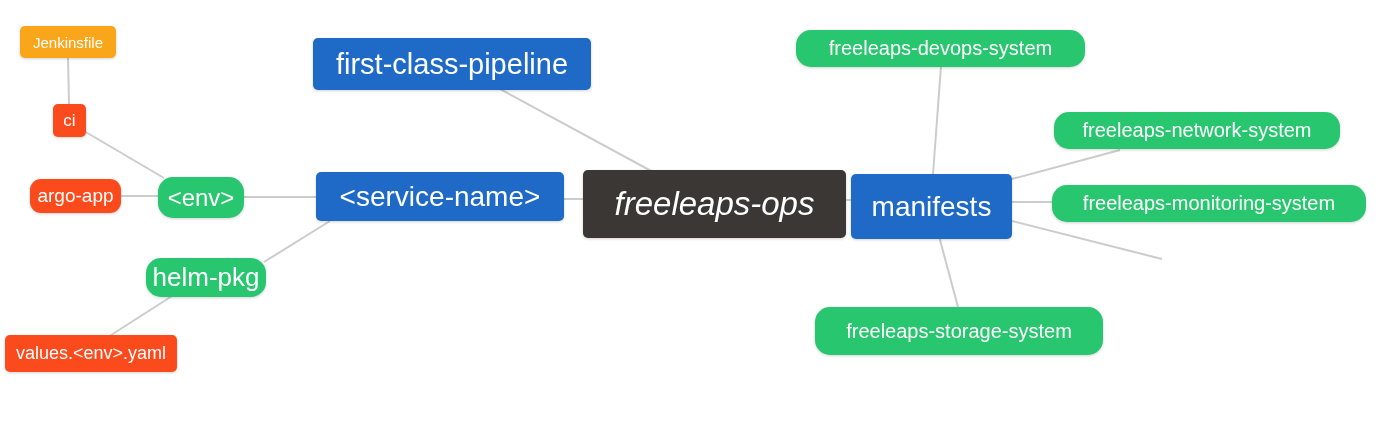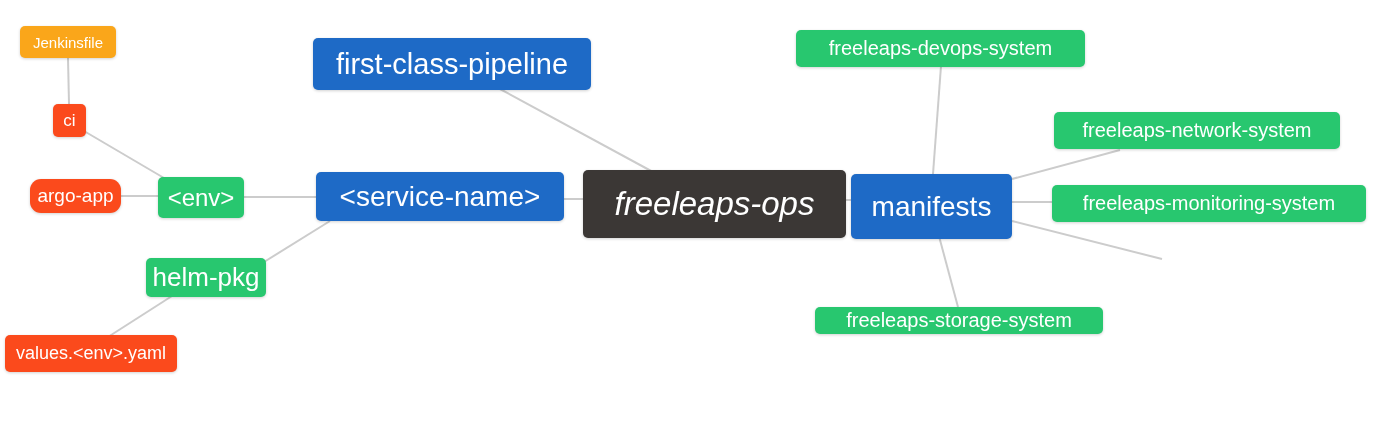--- a/index.html
+++ b/index.html
@@ -34,21 +34,21 @@
     align-items: center;
     justify-content: center;
     white-space: nowrap;
     color: #ffffff;
     border-radius: 5px;
     box-shadow: 0 1px 3px rgba(0,0,0,0.18);
     cursor: pointer;
     user-select: none;
   }
   .c-blue   { background: #1e6ac6; }
-  .c-green  { background: #28c76f; }
+  .c-green  { background: #28c76f; border-radius: 15px; }
   .c-orange { background: #faa61a; }
   .c-red    { background: #fb4a1c; }
   .c-dark   { background: #3b3735; }
 </style>
 </head>
 <body>
 
 <div id="canvas">
 
   <svg id="edges">
@@ -88,15 +88,15 @@
 
   <div class="node c-blue" style="left:851px; top:174px; width:161px; height:65px; font-size:28px;">manifests</div>
 
   <div class="node c-green" style="left:796px;  top:30px;  width:289px; height:37px; font-size:20px;">freeleaps-devops-system</div>
 
   <div class="node c-green" style="left:1054px; top:112px; width:286px; height:37px; font-size:20px;">freeleaps-network-system</div>
 
   <div class="node c-green" style="left:1052px; top:185px; width:314px; height:37px; font-size:20px;">freeleaps-monitoring-system</div>
 
 
-  <div class="node c-green" style="left:815px;  top:307px; width:288px; height:27px; font-size:20px;">freeleaps-storage-system</div>
+  <div class="node c-green" style="left:815px;  top:307px; width:288px; height:48px; font-size:20px;">freeleaps-storage-system</div>
 
 </div>
 
 </body></html>

